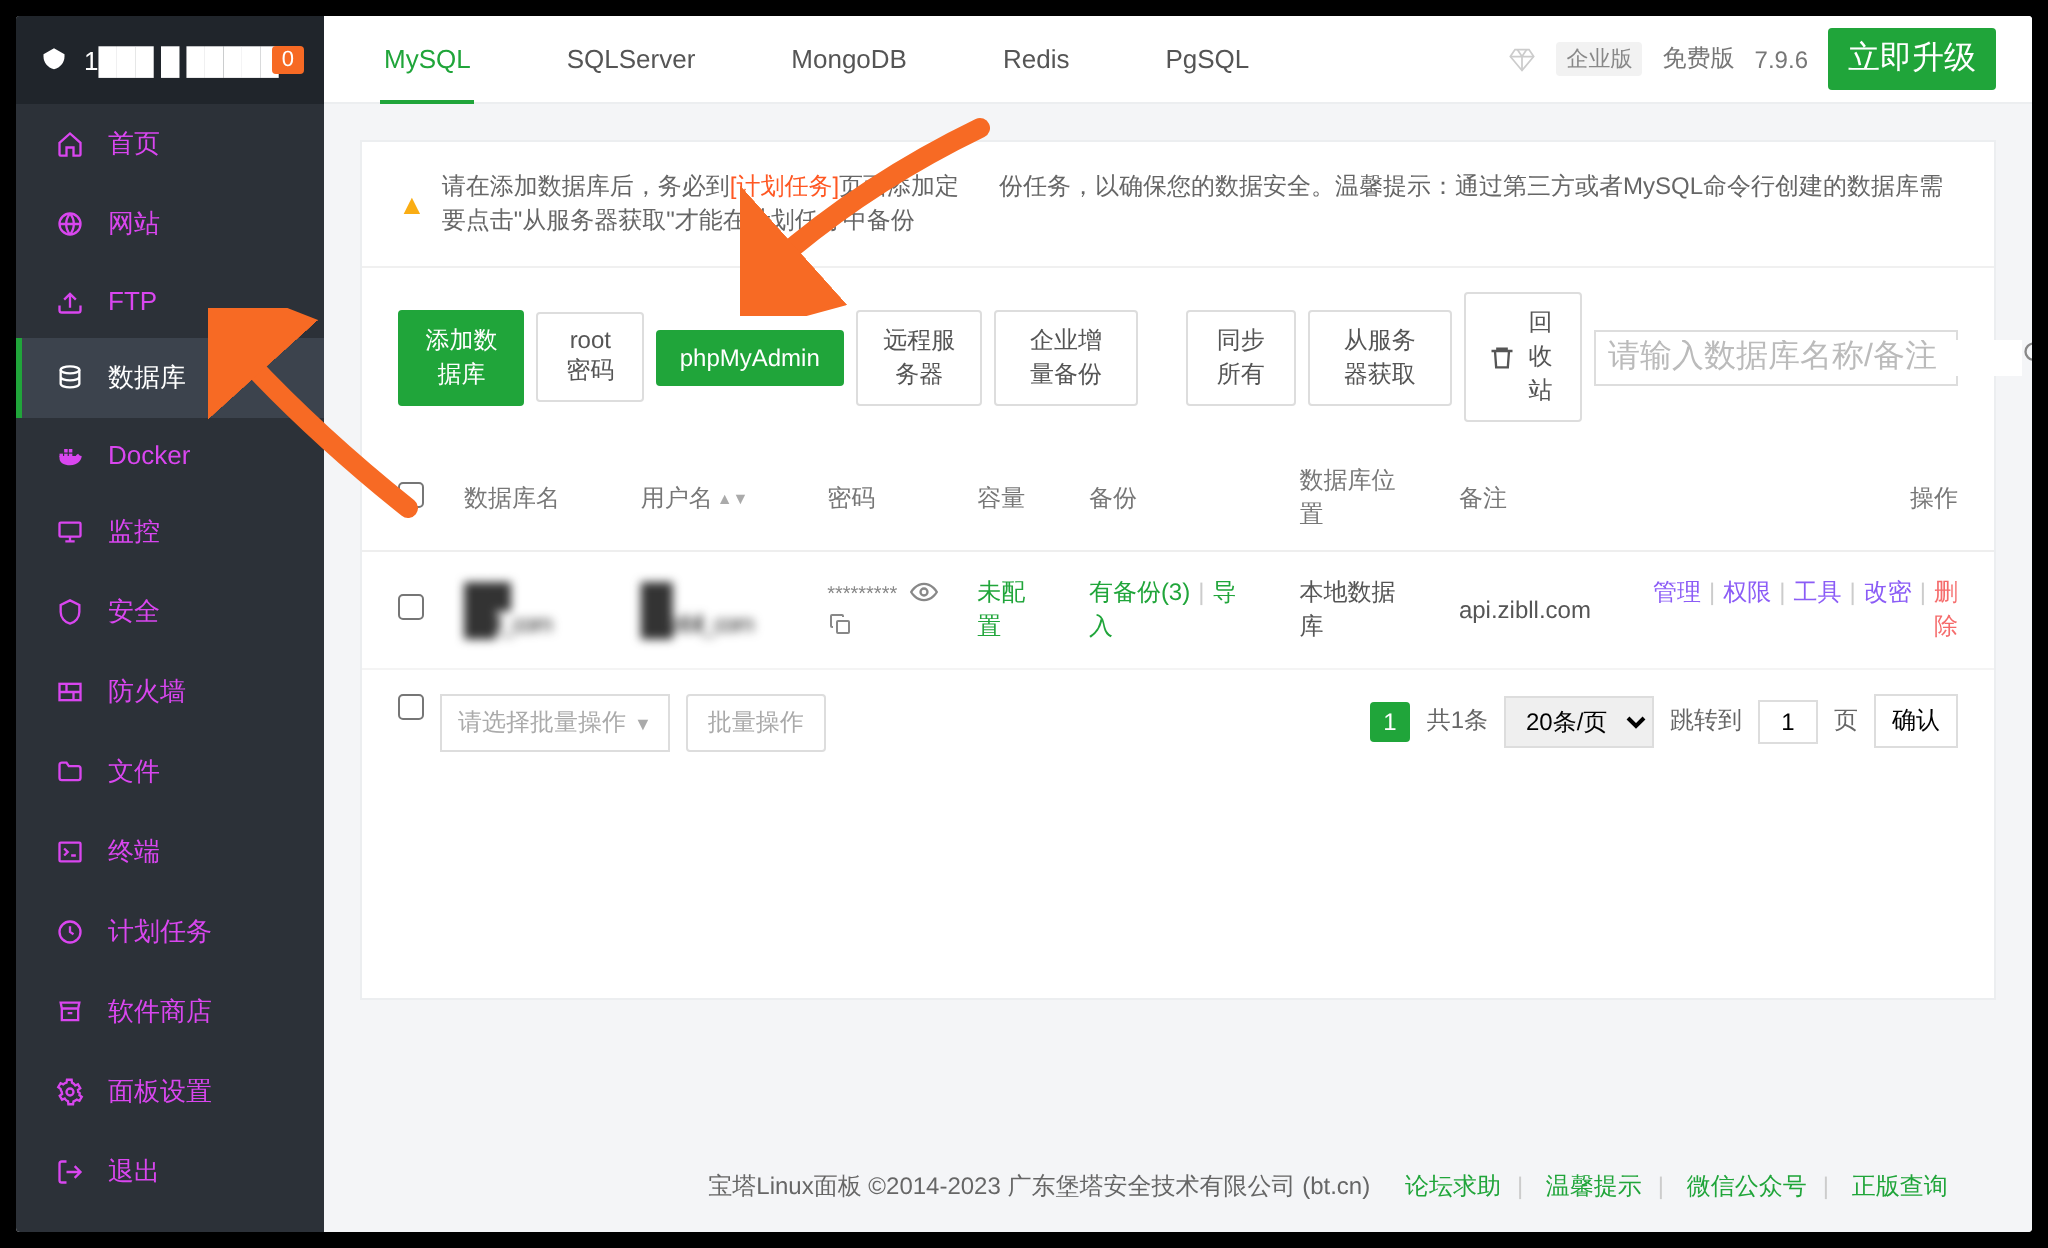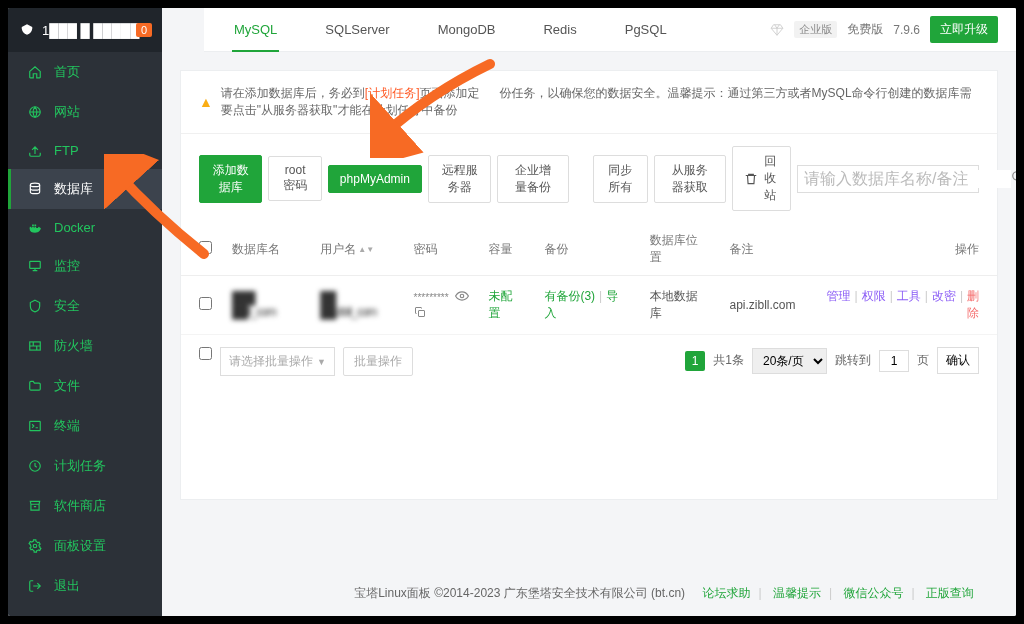--- a/index.html
+++ b/index.html
@@ -40,21 +40,21 @@
   font-size: 11px;
   border-radius: 2px;
   padding: 1px 5px;
   position: absolute; right: 10px;
 }
 .logo-icon { width: 14px; height: 14px; }
 .logo-icon svg { display: block; }
 .sidebar-item {
   display: flex; align-items: center; gap: 12px;
   padding: 11px 20px;
-  color: #22c55e;
+  color: #d946ef;
   font-size: 13px;
   cursor: pointer;
 }
 .sidebar-item.active {
   background: #3c434d;
   color: #fff;
   box-shadow: inset 3px 0 0 #20a53a;
 }
 .icon { width: 14px; height: 14px; display: inline-flex; align-items: center; justify-content: center; }
 .icon svg { width: 14px; height: 14px; display: block; }
@@ -65,21 +65,20 @@
   background: #f4f5f7;
   display: flex; flex-direction: column;
   position: relative;
 }
 .tabbar {
   background: #fff;
   display: flex; align-items: center;
   padding: 0 18px;
   height: 44px;
   border-bottom: 1px solid #eceef0;
-  margin-left: 42px;
 }
 .tab {
   padding: 0 12px;
   height: 44px; line-height: 44px;
   font-size: 13px;
   color: #555;
   cursor: pointer;
   margin-right: 24px;
   position: relative;
 }
@@ -88,21 +87,21 @@
   content: "";
   position: absolute; left: 10px; right: 10px; bottom: 0;
   height: 2px; background: #20a53a;
 }
 .tab-right { margin-left: auto; display: flex; align-items: center; gap: 10px; font-size: 12px; color: #666; }
 .diamond-icon { color: #ccc; }
 .ent-badge { background: #f2f2f2; color: #888; font-size: 11px; padding: 1px 5px; border-radius: 2px; }
 .version { color: #777; font-size: 12px; }
 .upgrade-btn {
   background: #20a53a; color: #fff; border: none;
-  font-size: 12px; padding: 5px 10px; border-radius: 2px; cursor: pointer;
+  font-size: 16px; padding: 5px 10px; border-radius: 2px; cursor: pointer;
 }
 
 .content { padding: 18px; flex: 1; display: flex; flex-direction: column; }
 .panel {
   background: #fff;
   border: 1px solid #eceef0;
   display: flex; flex-direction: column;
   min-height: 430px;
 }
 .warning {

